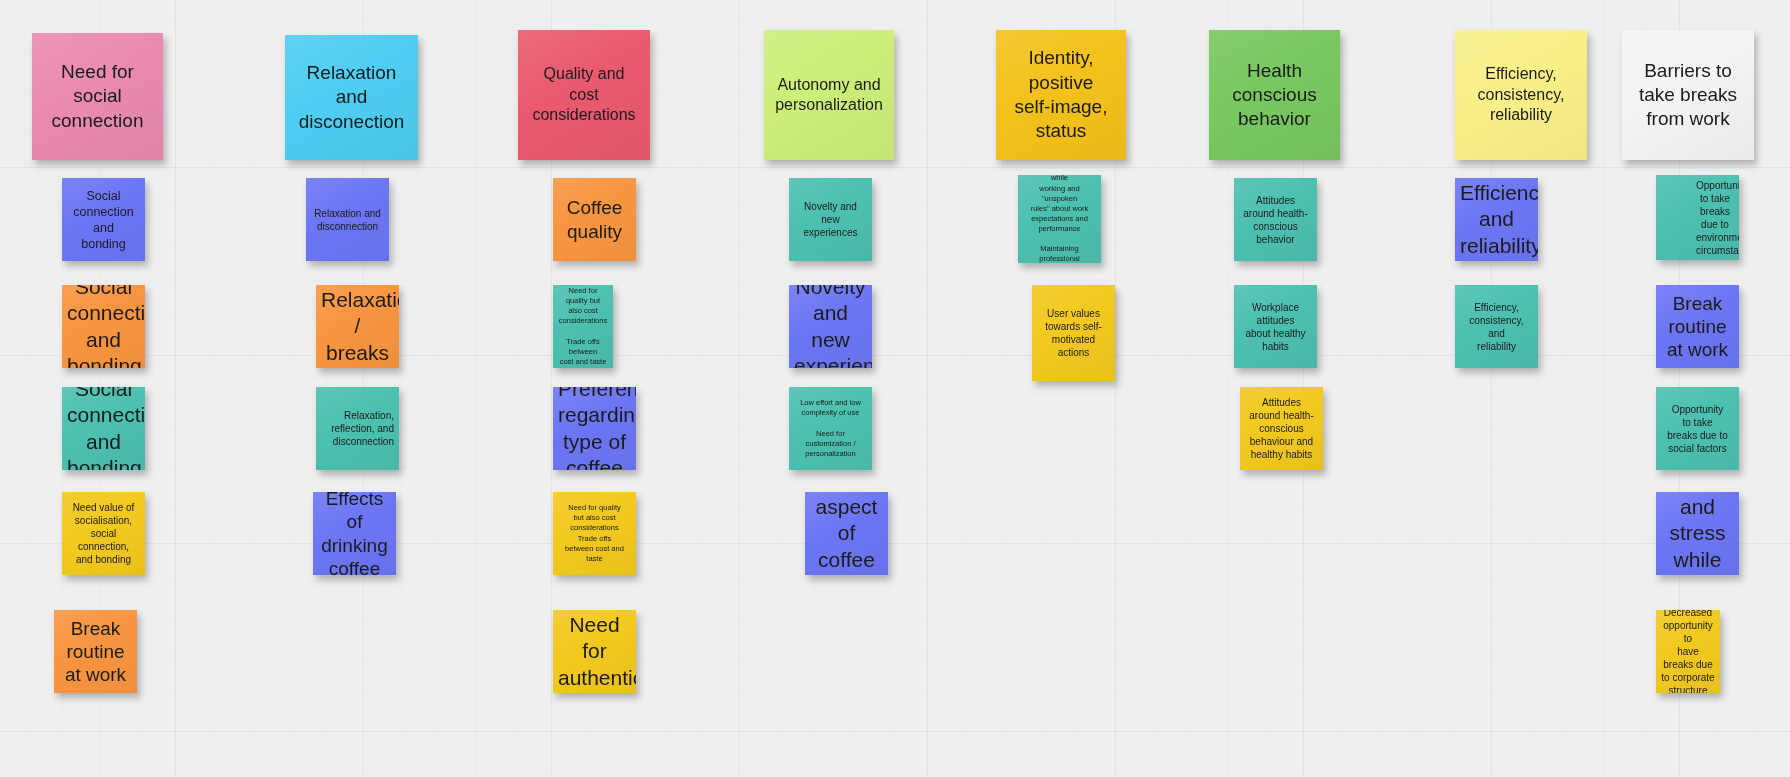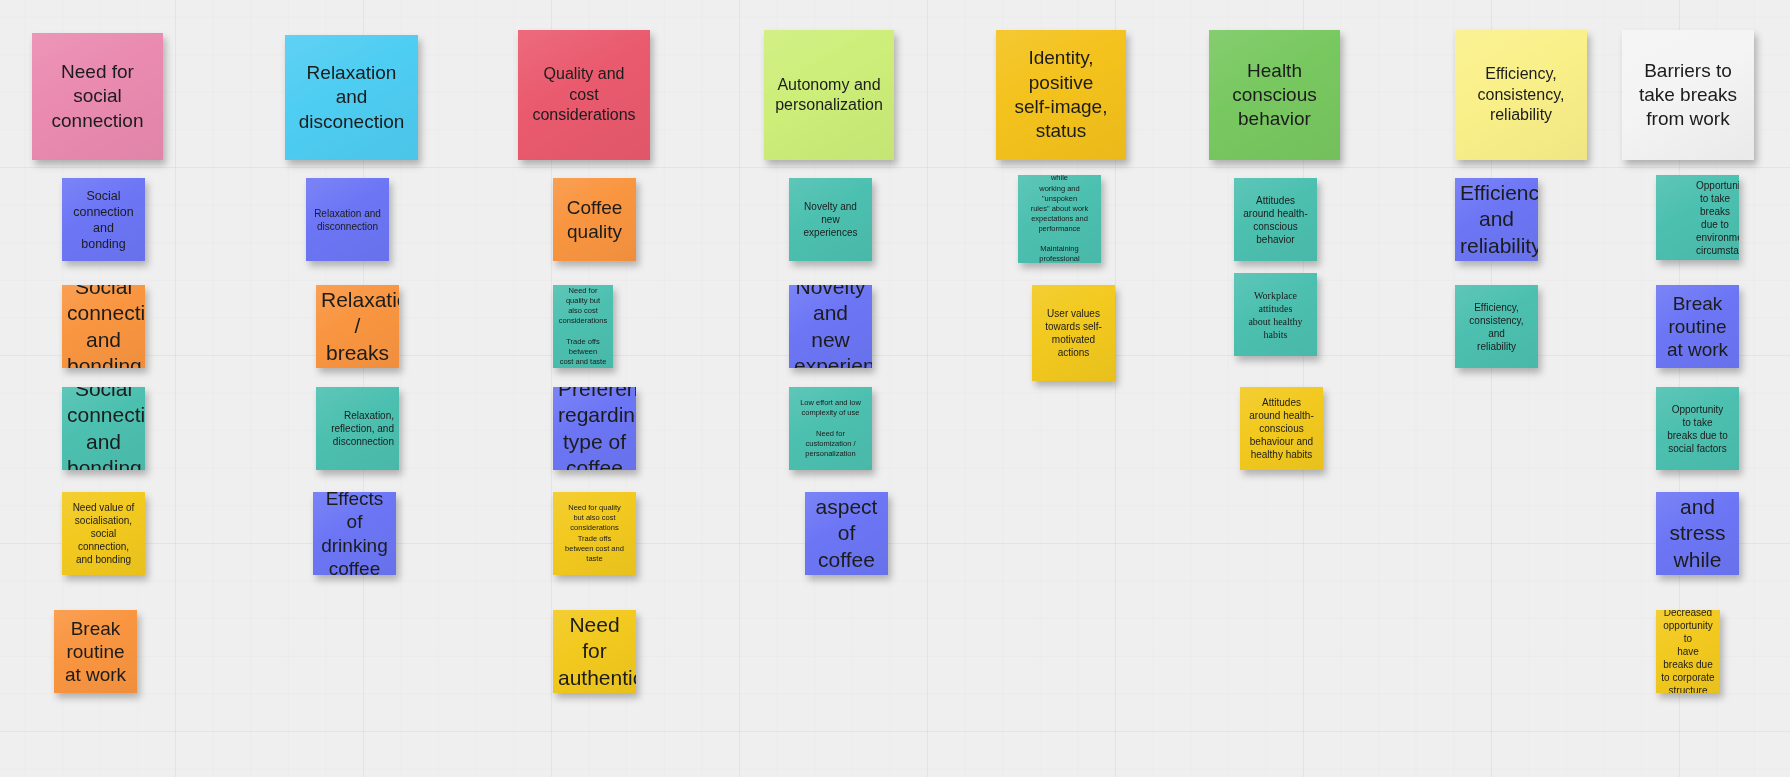--- a/index.html
+++ b/index.html
@@ -168,21 +168,21 @@
 towards self-
 motivated
 actions</span></div>
     <div class="note header" style="left: 1209px; top: 30px; width: 131px; height: 130px; background-color: rgb(120, 200, 96);"><span class="note-text">Health
 conscious
 behavior</span></div>
     <div class="note child xs" style="left: 1234px; top: 178px; width: 83px; height: 83px; background-color: rgb(76, 192, 176);"><span class="note-text">Attitudes
 around health-
 conscious
 behavior</span></div>
-    <div class="note child xs" style="left: 1234px; top: 273px; width: 83px; height: 83px; background-color: rgb(76, 192, 176); font-family: Liberation Serif, serif;"><span class="note-text">Workplace
+    <div class="note child xs" style="left: 1234px; top: 285px; width: 83px; height: 83px; background-color: rgb(76, 192, 176);"><span class="note-text">Workplace
 attitudes
 about healthy
 habits</span></div>
     <div class="note child xs" style="left: 1240px; top: 387px; width: 83px; height: 83px; background-color: rgb(242, 201, 30);"><span class="note-text">Attitudes
 around health-
 conscious
 behaviour and
 healthy habits</span></div>
     <div class="note header sm" style="left: 1455px; top: 30px; width: 132px; height: 130px; background-color: rgb(250, 240, 137);"><span class="note-text">Efficiency,
 consistency,

